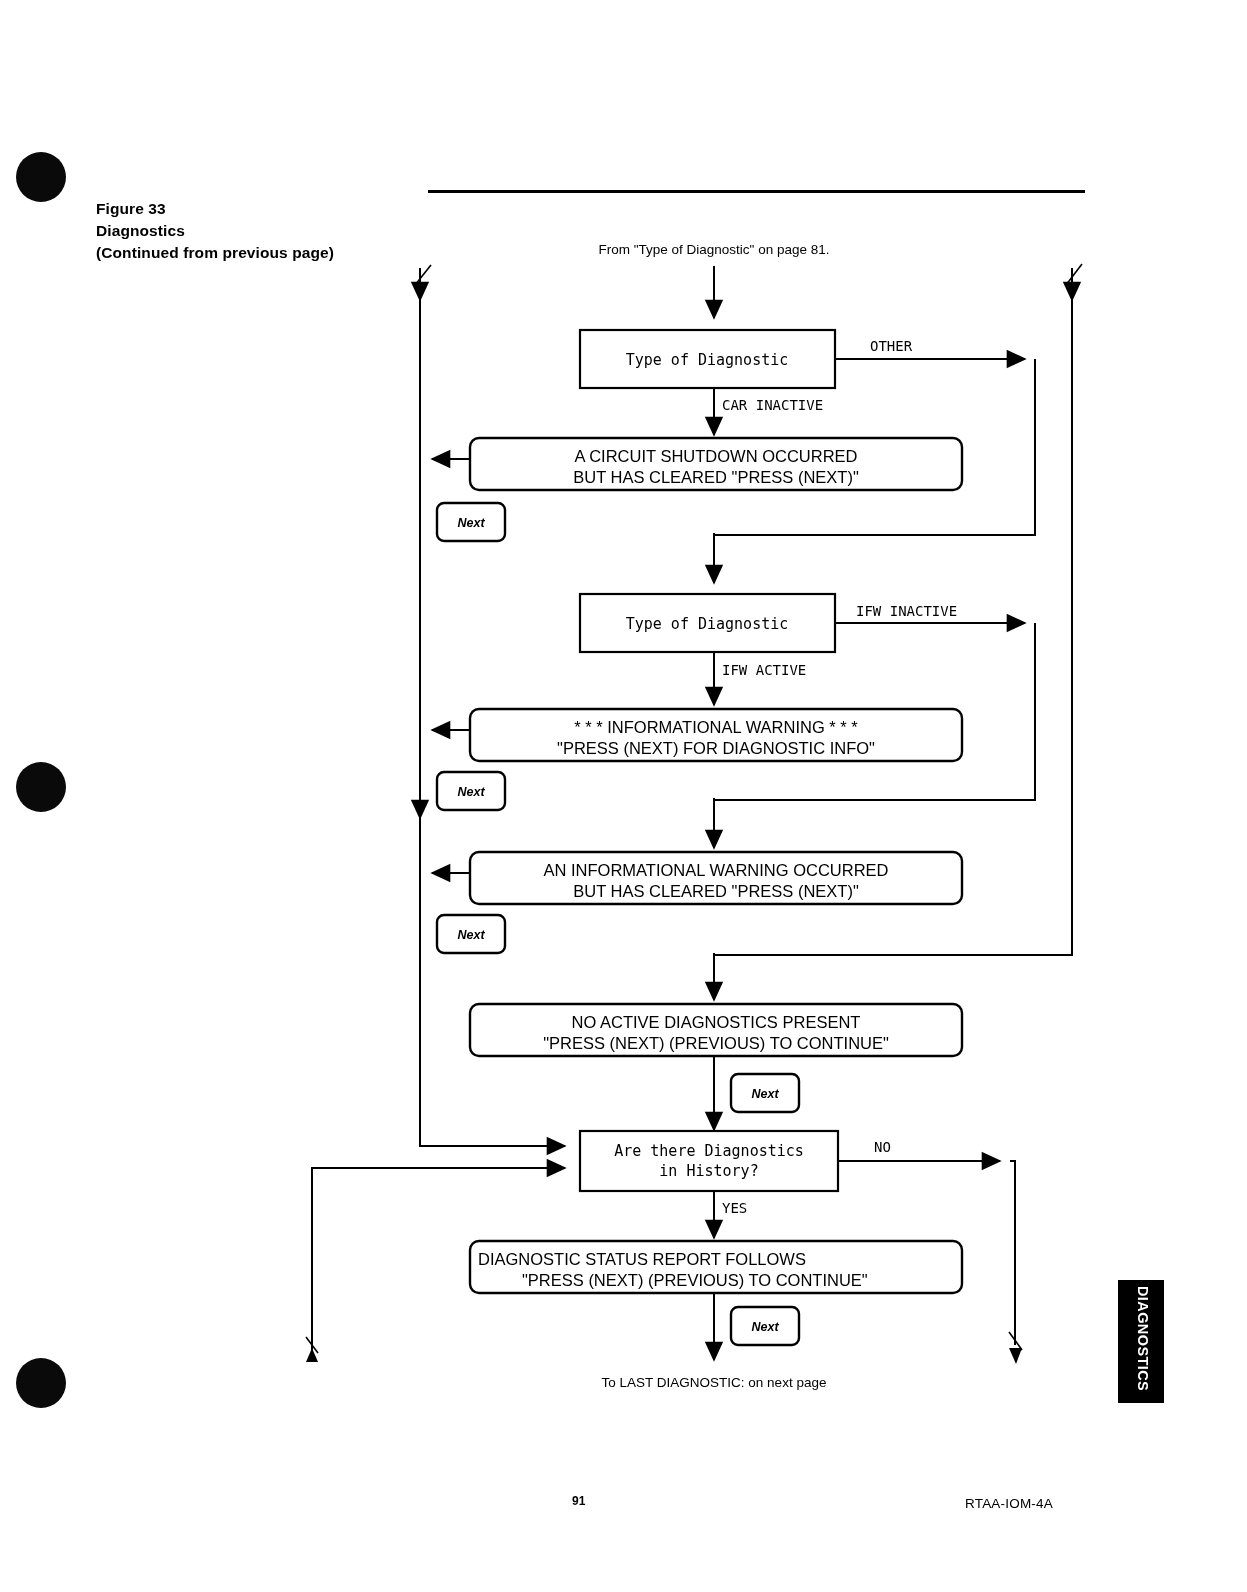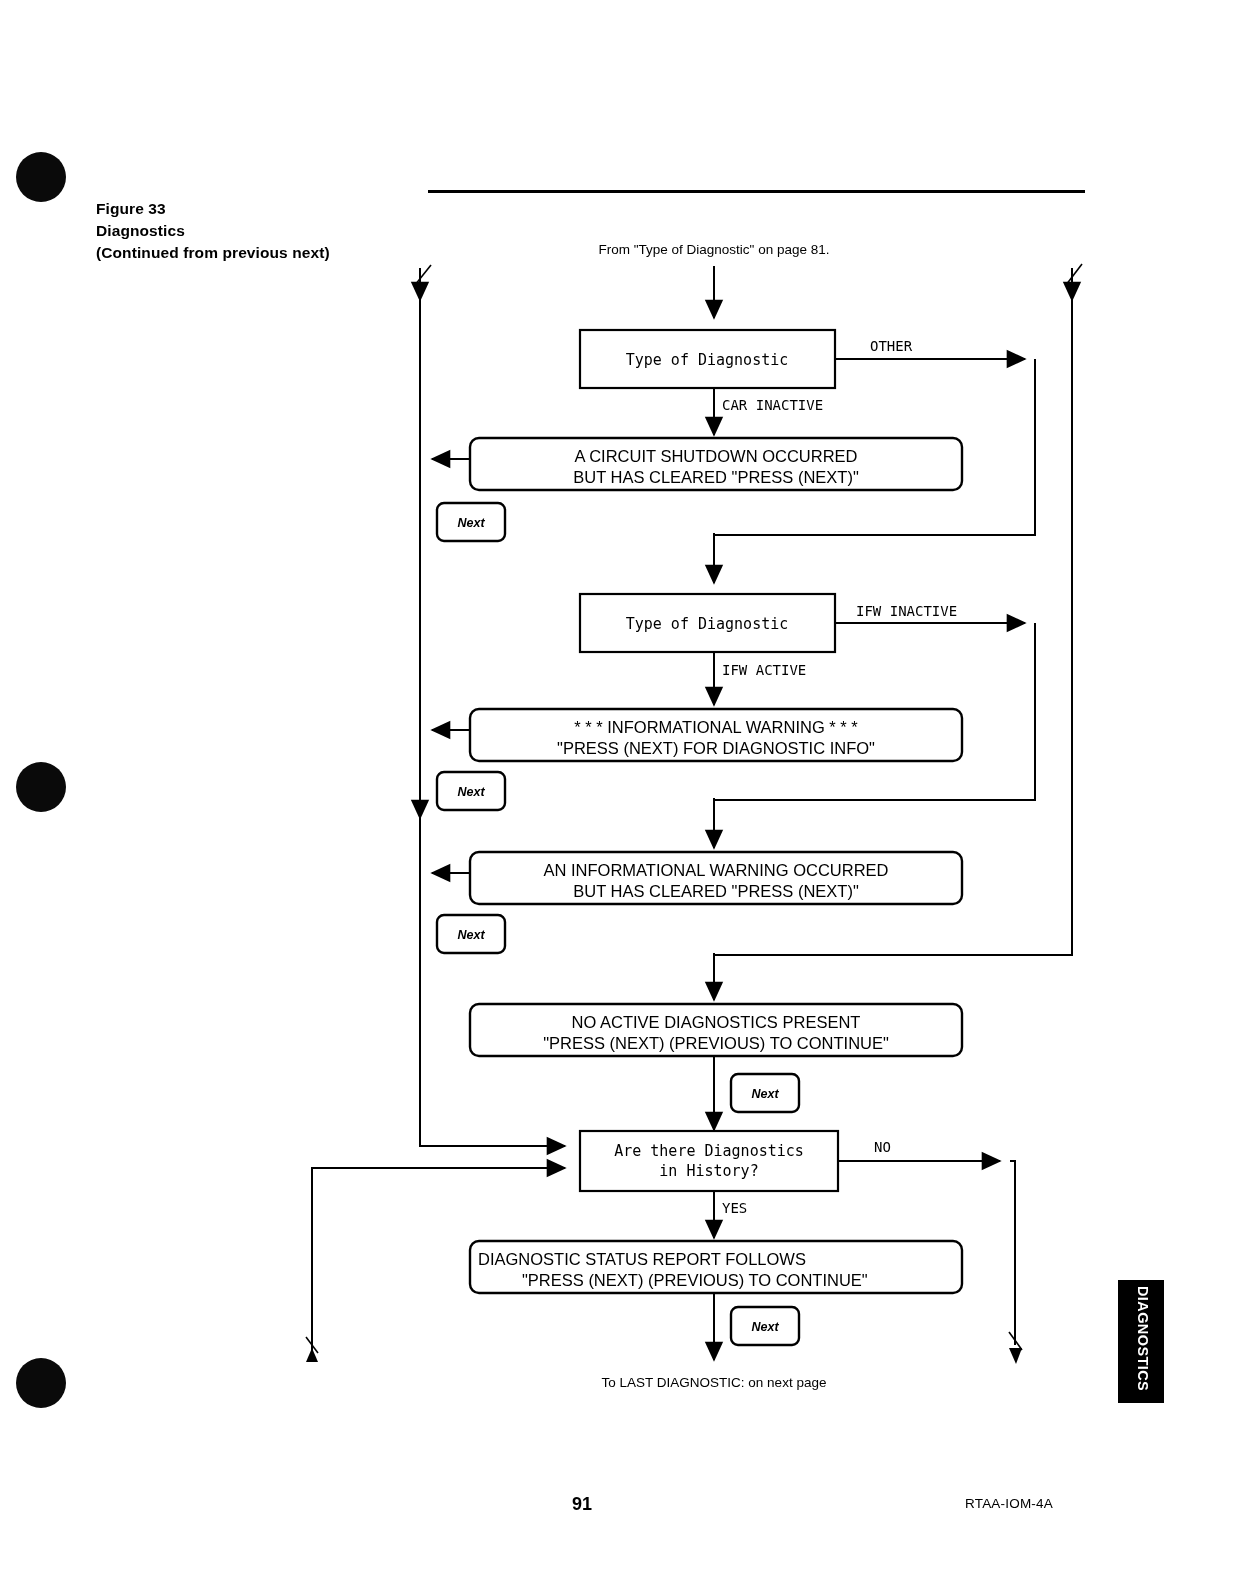--- a/index.html
+++ b/index.html
@@ -26,21 +26,21 @@
 
   
   .side-tab{position:absolute;left:1118px;top:1280px;width:46px;height:123px;
             background:#000;}
   .side-tab span{display:block;color:#fff;font-size:14.5px;font-weight:bold;
                  letter-spacing:.4px;white-space:nowrap;
                  transform:rotate(90deg);transform-origin:left top;
                  position:absolute;left:33px;top:6px;}
 
   
-  .foot-page{position:absolute;left:572px;top:1494px;font-size:18px;font-weight:bold;}
+  .foot-page{position:absolute;left:572px;top:1494px;font-size:12px;font-weight:bold;}
   .foot-doc{position:absolute;left:965px;top:1496px;font-size:13.5px;font-weight:normal;
             letter-spacing:.2px;}
 
   
   text{fill:#000;}
   .t-mono{font-family:"DejaVu Sans Mono",monospace;font-size:15px;}
   .t-mono-sm{font-family:"DejaVu Sans Mono",monospace;font-size:14px;}
   .t-sans{font-family:"Liberation Sans",sans-serif;font-size:16.5px;}
   .t-sans-sm{font-family:"Liberation Sans",sans-serif;font-size:13.5px;}
   .t-btn{font-family:"Liberation Sans",sans-serif;font-size:12.5px;
@@ -57,21 +57,21 @@
 
   <div class="hole" id="hole-1"></div>
   <div class="hole" id="hole-2"></div>
   <div class="hole" id="hole-3"></div>
 
   <div class="rule"></div>
 
   <div class="caption">
     <div>Figure 33</div>
     <div>Diagnostics</div>
-    <div>(Continued from previous next)</div>
+    <div>(Continued from previous page)</div>
   </div>
 
   <svg id="diagram" viewBox="0 0 1247 1592" xmlns="http://www.w3.org/2000/svg">
 
     <defs>
       <marker id="aD" viewBox="0 0 12 12" refX="6" refY="10.5" markerWidth="11" markerHeight="11" orient="auto-start-reverse">
         <path d="M1,0 L11,0 L6,11 Z" fill="#000"></path>
       </marker>
       <marker id="arrD" viewBox="0 0 12 12" refX="6" refY="11" markerWidth="10" markerHeight="11" orient="0">
         <path d="M0.5,0 L11.5,0 L6,12 Z" fill="#000"></path>

